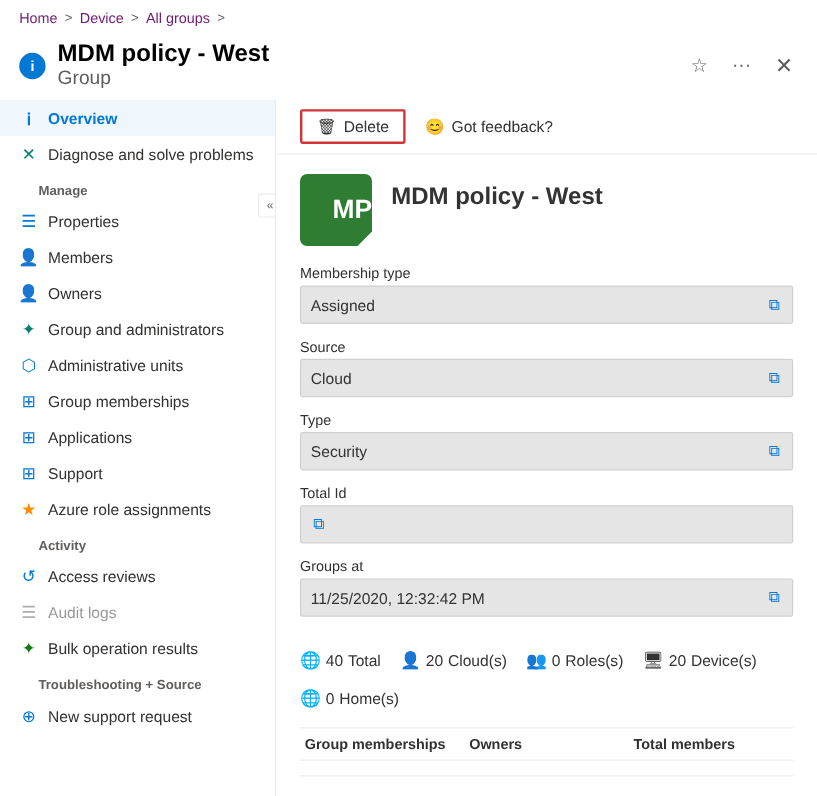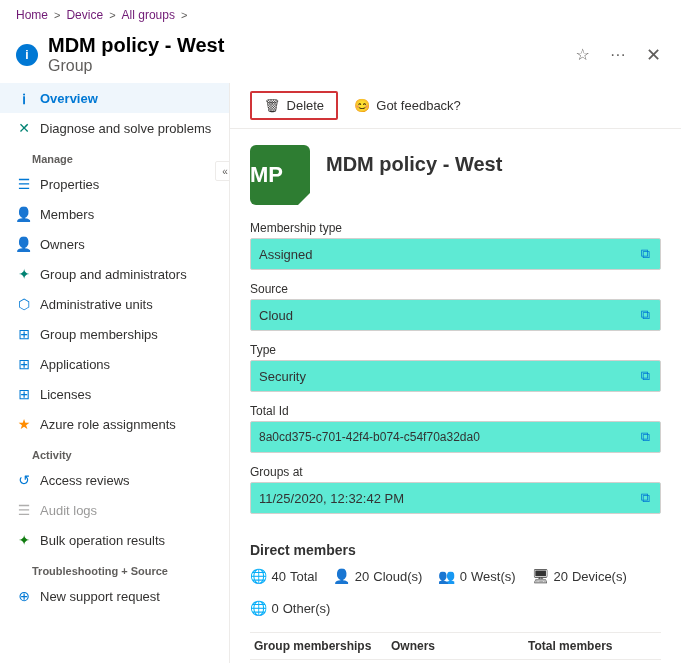--- a/index.html
+++ b/index.html
@@ -76,33 +76,33 @@
     }
     .feedback-btn {
       display: flex; align-items: center; gap: 6px;
       background: none; border: none; color: #323130; cursor: pointer; font-size: 13px; padding: 5px 8px;
     }
 
     
     .overview-section { padding: 16px 20px; }
     .group-avatar {
       width: 60px; height: 60px; border-radius: 6px;
-      background: #2e7d32; display: flex; align-items: center; justify-content: flex-start;
+      background: #2e7d32; display: flex; align-items: center; justify-content: flex-end;
       color: #fff; font-size: 22px; font-weight: 700; flex-shrink: 0;
       clip-path: polygon(0 0, 100% 0, 100% 80%, 80% 100%, 0 100%);
     }
     .group-info-header { display: flex; align-items: flex-start; gap: 16px; margin-bottom: 16px; }
     .group-name { font-size: 20px; font-weight: 600; padding-top: 8px; }
 
     
     .field-group { margin-bottom: 12px; }
     .field-label { font-size: 12px; color: #323130; margin-bottom: 3px; }
     .field-value {
       display: flex; align-items: center; justify-content: space-between;
-      border: 1px solid #d2d0ce; padding: 5px 8px; background: #5eead4; border-radius: 2px;
+      border: 1px solid #d2d0ce; padding: 5px 8px; background: #e5e5e5; border-radius: 2px;
       font-size: 13px; min-height: 32px;
     }
     .field-copy-btn {
       background: none; border: none; cursor: pointer; color: #0078d4; font-size: 13px; padding: 0 2px;
     }
 
     
     .direct-members-section { padding: 0 20px 12px 20px; }
     .section-title { font-size: 14px; font-weight: 600; margin-bottom: 10px; }
     .members-stats { display: flex; align-items: center; gap: 16px; flex-wrap: wrap; font-size: 13px; }
@@ -194,21 +194,21 @@
       <div class="sidebar-item">
         <span class="sidebar-icon icon-blue">⊞</span>
         <span>Group memberships</span>
       </div>
       <div class="sidebar-item">
         <span class="sidebar-icon icon-blue">⊞</span>
         <span>Applications</span>
       </div>
       <div class="sidebar-item">
         <span class="sidebar-icon icon-blue">⊞</span>
-        <span>Licenses</span>
+        <span>Support</span>
       </div>
       <div class="sidebar-item">
         <span class="sidebar-icon icon-orange">★</span>
         <span>Azure role assignments</span>
       </div>
 
       <div class="sidebar-section-label">Activity</div>
 
       <div class="sidebar-item">
         <span class="sidebar-icon icon-blue">↺</span>
@@ -272,61 +272,59 @@
           <div class="field-label">Type</div>
           <div class="field-value">
             <span>Security</span>
             <button class="field-copy-btn" title="Copy">⧉</button>
           </div>
         </div>
 
         <div class="field-group">
           <div class="field-label">Total Id</div>
           <div class="field-value">
-            <span style="font-size:12px;">8a0cd375-c701-42f4-b074-c54f70a32da0</span>
             <button class="field-copy-btn" title="Copy">⧉</button>
           </div>
         </div>
 
         <div class="field-group">
           <div class="field-label">Groups at</div>
           <div class="field-value">
             <span>11/25/2020, 12:32:42 PM</span>
             <button class="field-copy-btn" title="Copy">⧉</button>
           </div>
         </div>
       </div>
 
       <div class="direct-members-section">
-        <div class="section-title">Direct members</div>
         <div class="members-stats">
           <div class="stat-item">
             <span class="stat-icon">🌐</span>
             <span>40</span>
             <span>Total</span>
           </div>
           <div class="stat-item">
             <span class="stat-icon">👤</span>
             <span>20</span>
             <span>Cloud(s)</span>
           </div>
           <div class="stat-item">
             <span class="stat-icon">👥</span>
             <span>0</span>
-            <span>West(s)</span>
+            <span>Roles(s)</span>
           </div>
           <div class="stat-item">
             <span class="stat-icon">🖥</span>
             <span>20</span>
             <span>Device(s)</span>
           </div>
           <div class="stat-item">
             <span class="stat-icon">🌐</span>
             <span>0</span>
-            <span>Other(s)</span>
+            <span>Home(s)</span>
           </div>
         </div>
       </div>
 
       <div class="bottom-table">
         <hr class="divider">
         <div class="table-row-header">
           <div class="table-col">Group memberships</div>
           <div class="table-col">Owners</div>
           <div class="table-col">Total members</div>

